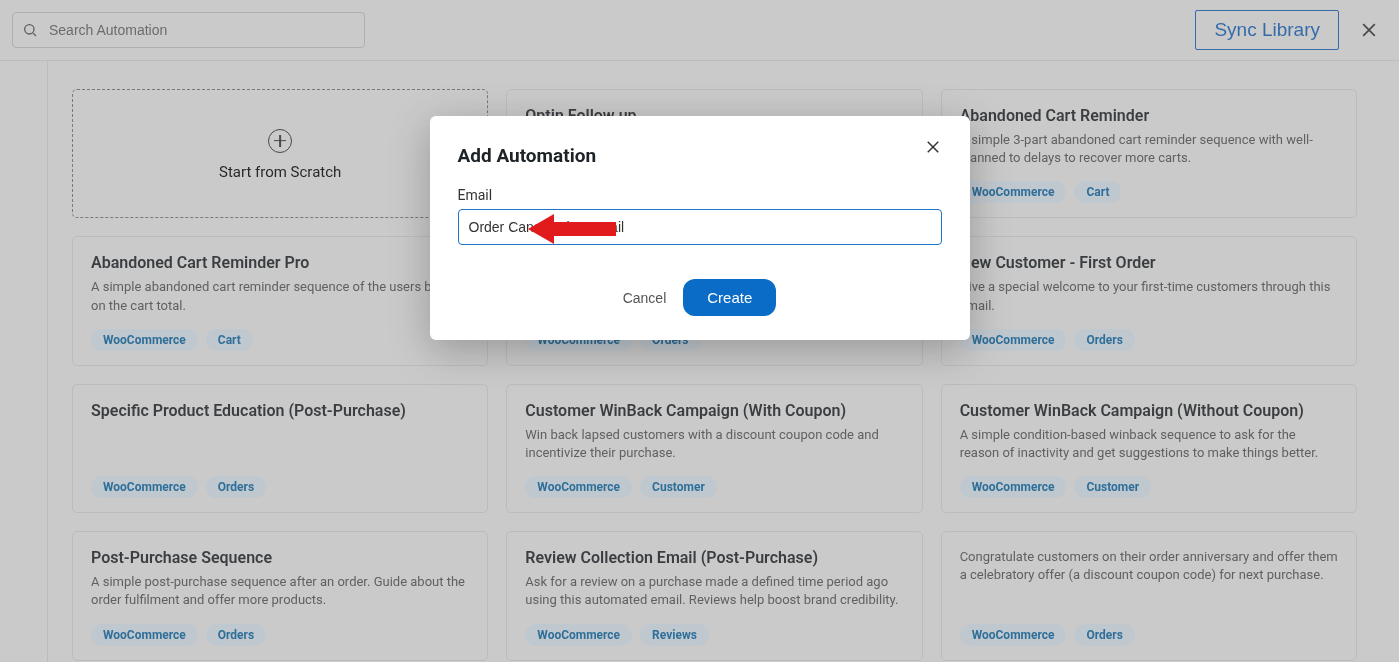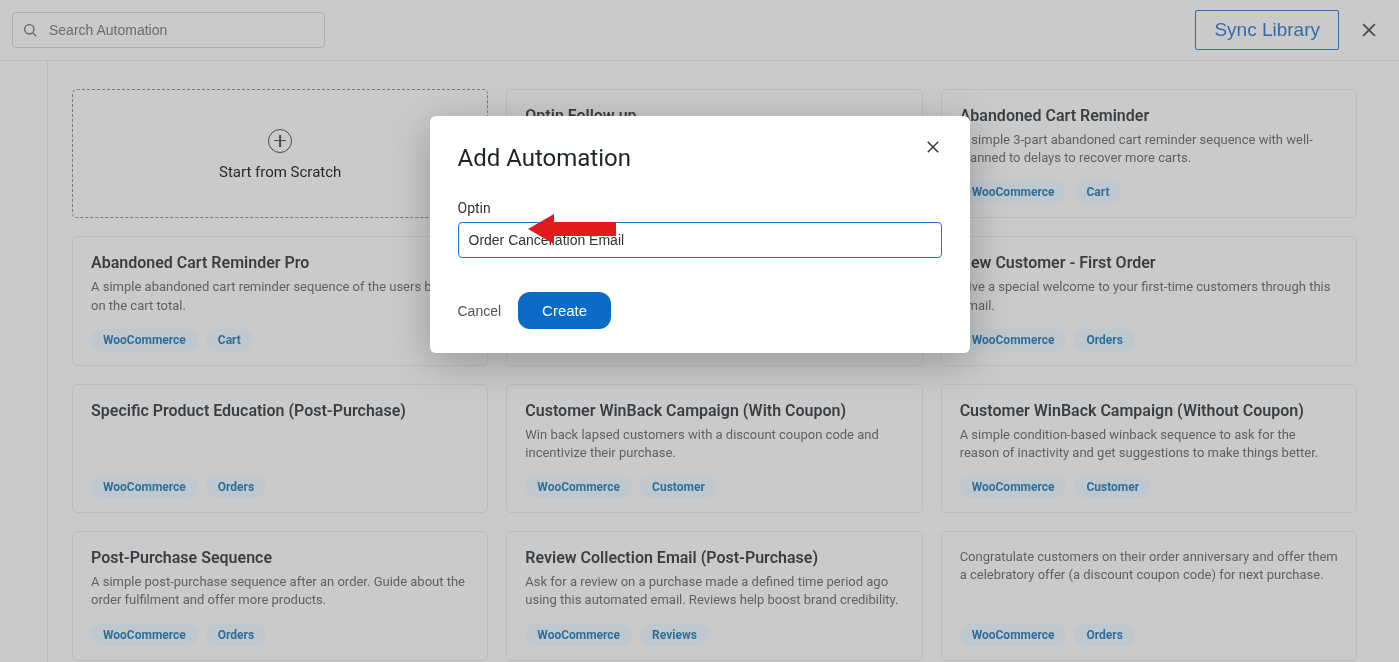--- a/index.html
+++ b/index.html
@@ -15,21 +15,21 @@
   .header {
     display: flex;
     align-items: center;
     padding: 10px 12px;
     border-bottom: 1px solid #dcdcde;
     background: #f0f0f1;
     gap: 12px;
   }
   .search-wrap {
     position: relative;
-    width: 313px;
+    width: 353px;
   }
   .search-input {
     width: 100%;
     height: 36px;
     padding: 6px 10px 6px 36px;
     font-size: 14px;
     border: 1px solid #c9c9cc;
     border-radius: 4px;
     background: #f0f0f1;
     color: #50575e;
@@ -138,42 +138,42 @@
   }
   .modal {
     margin-top: 116px;
     width: 540px;
     background: #fff;
     border-radius: 6px;
     box-shadow: 0 10px 40px rgba(0,0,0,0.25);
     padding: 28px 28px 24px;
     position: relative;
   }
-  .modal-title { font-size: 24px; font-weight: 400; color: #1d2327; margin-bottom: 28px; }
+  .modal-title { font-size: 19px; font-weight: 700; color: #1d2327; margin-bottom: 20px; }
   .modal-close {
     position: absolute;
     top: 22px; right: 22px;
     width: 24px; height: 24px;
     cursor: pointer;
     color: #333;
   }
   .field-label { font-size: 14px; color: #333; margin-bottom: 6px; display: block; }
   .text-input {
     width: 100%;
     height: 36px;
     padding: 6px 10px;
     font-size: 14px;
     border: 1.6px solid #1e74c7;
     border-radius: 4px;
     outline: none;
     color: #333;
   }
   .modal-actions {
     display: flex;
-    justify-content: flex-start;
+    justify-content: center;
     gap: 17px;
     margin-top: 34px;
     align-items: center;
   }
   .btn-cancel {
     background: transparent;
     border: none;
     color: #555;
     font-size: 14px;
     cursor: pointer;
@@ -325,21 +325,21 @@
 
 <div class="overlay">
   <div class="modal">
     <div class="modal-title">Add Automation</div>
     <div class="modal-close">
       <svg viewBox="0 0 24 24" width="18" height="18" fill="none" stroke="currentColor" stroke-width="2">
         <line x1="5" y1="5" x2="19" y2="19"></line>
         <line x1="19" y1="5" x2="5" y2="19"></line>
       </svg>
     </div>
-    <label class="field-label">Optin</label>
+    <label class="field-label">Email</label>
     <input class="text-input" type="text" value="Order Cancellation Email" style="">
     <div class="modal-actions">
       <button class="btn-cancel">Cancel</button>
       <button class="btn-create">Create</button>
     </div>
   </div>
 </div>
 
 <div class="arrow-annot">
   <svg viewBox="0 0 100 50" width="100" height="50">

